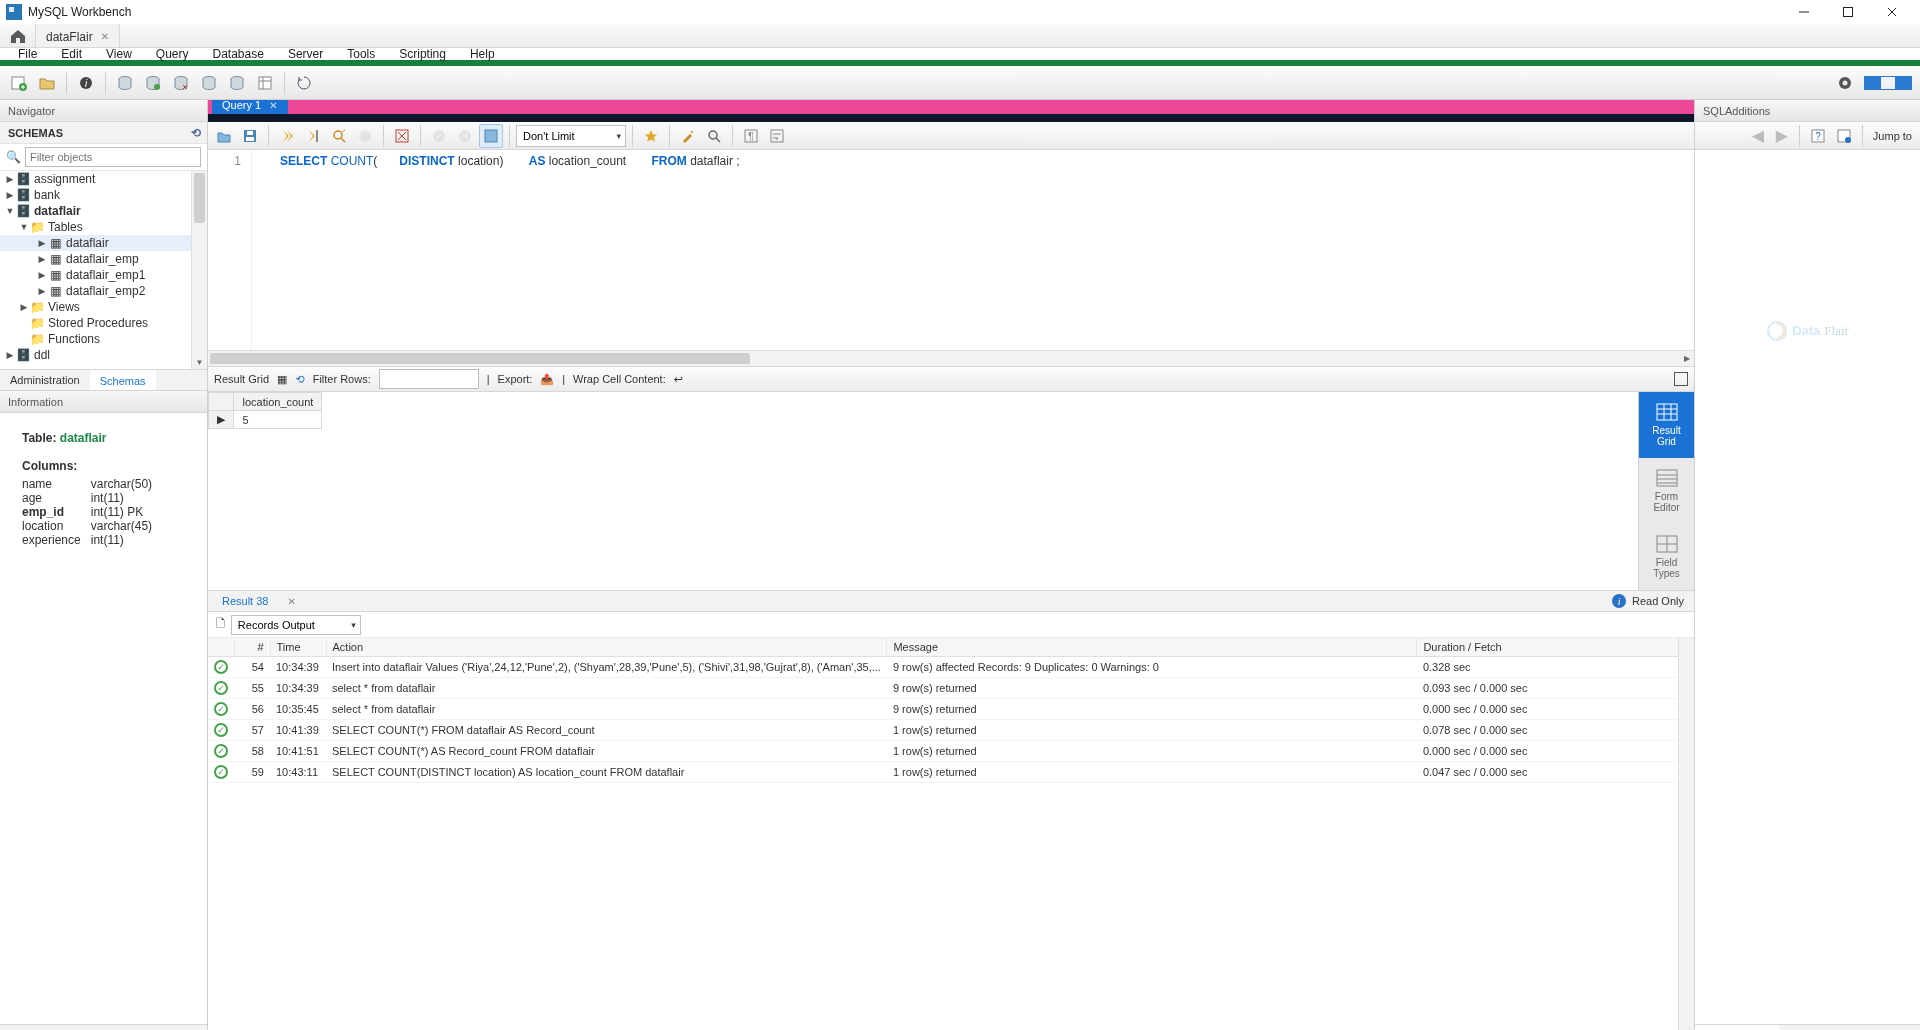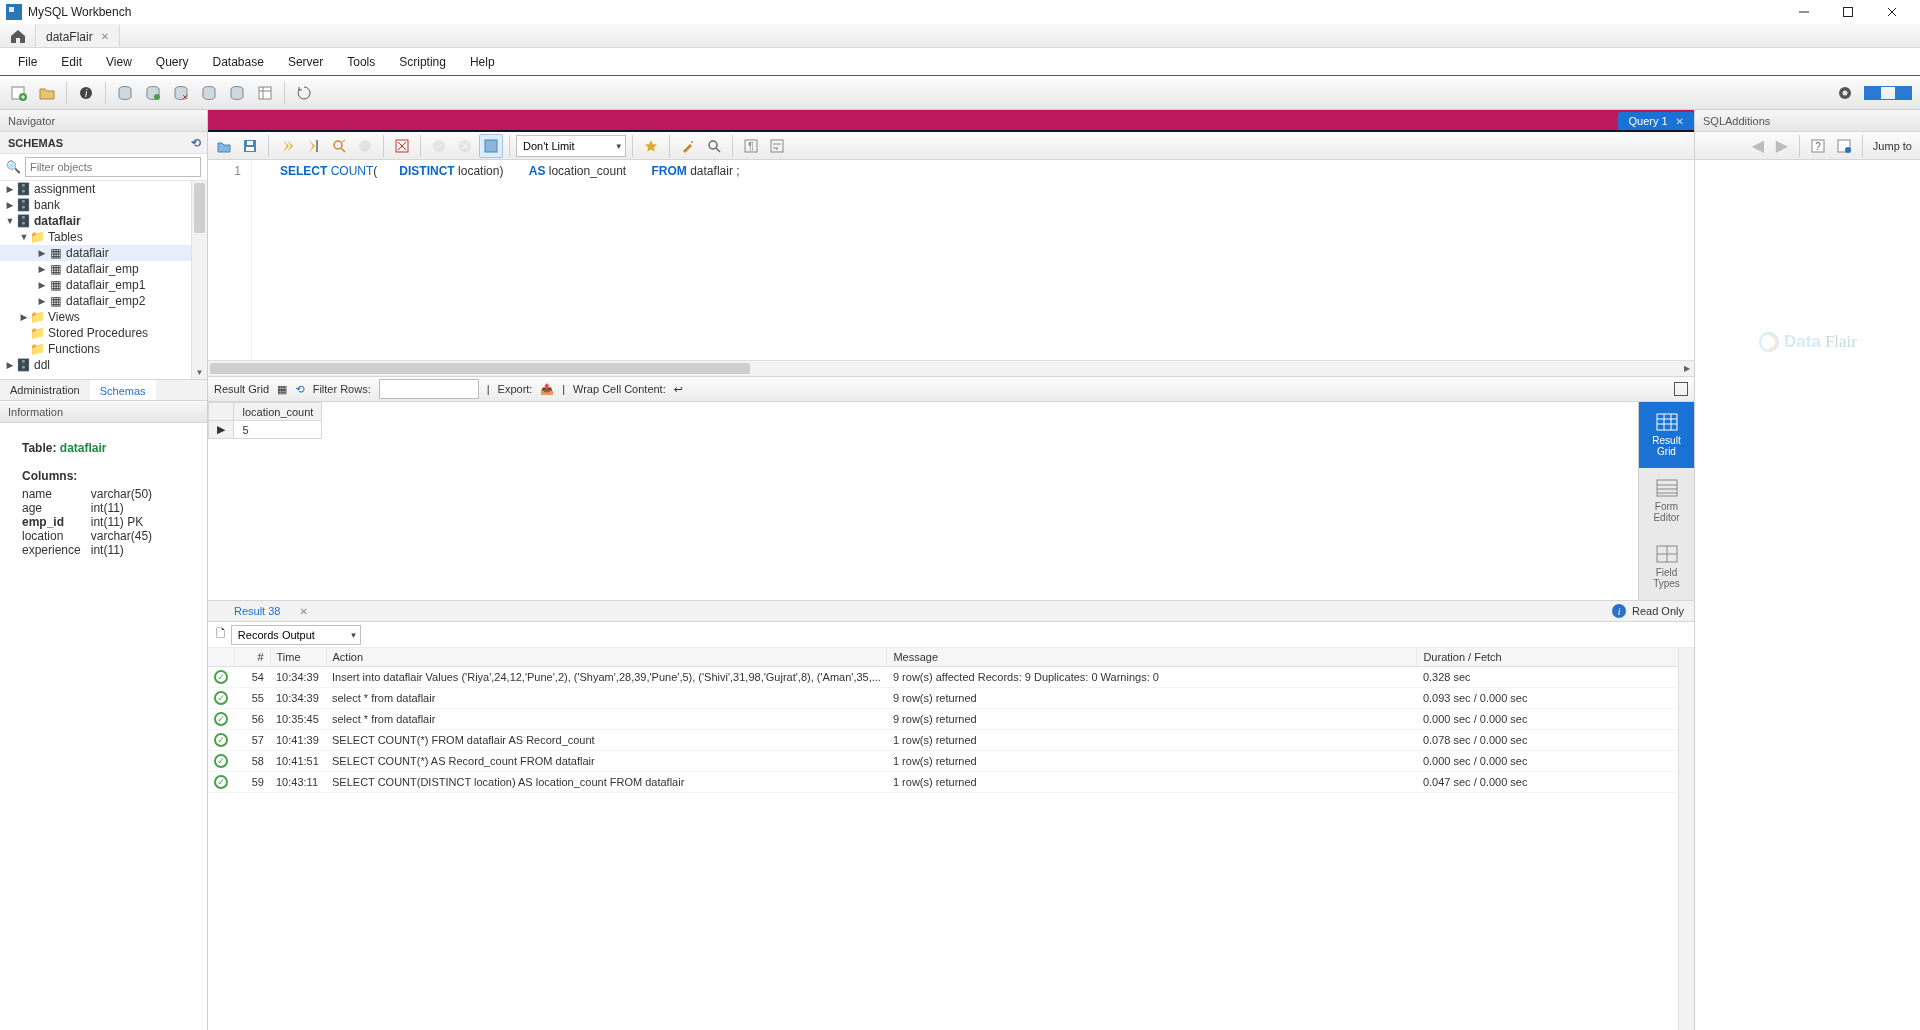--- a/index.html
+++ b/index.html
@@ -14,21 +14,21 @@
 .titlebar .winbtn { width: 44px; height: 24px; display: flex; align-items: center; justify-content: center; font-size: 12px; color: #222; cursor: pointer; }
 .titlebar .winbtn svg {stroke:#222;}
 
 
 .homebar { height: 24px; background: linear-gradient(#f9f9f9,#ececec); border-bottom: 1px solid #d8d8d8; display:flex; align-items:stretch;}
 .homebar .home { width:36px; display:flex;align-items:center;justify-content:center; border-right:1px solid #d8d8d8;}
 .homebar .conn-tab { display:flex;align-items:center;padding:0 10px; font-size:12px; color:#333; background:#f2f2f2; border-right:1px solid #d8d8d8; border-top:2px solid transparent; position:relative;}
 .homebar .conn-tab .x{margin-left:8px;color:#888;font-size:10px;}
 
 
-.menubar { height:28px; background:#fff; border-bottom:1px solid #15803d; display:flex; align-items:center; padding:0 6px;}
+.menubar { height:18px; background:#fff; border-bottom:6px solid #15803d; display:flex; align-items:center; padding:0 6px;}
 .menubar .item{ font-size:12px; color:#222; padding:3px 12px; cursor:pointer;}
 
 
 .maintoolbar{ height:34px; background:linear-gradient(#fcfcfc,#e8e8e8); border-bottom:1px solid #cfcfcf; display:flex;align-items:center; padding:0 6px; gap:2px; position:relative;}
 .tbtn{ width:26px;height:26px;display:flex;align-items:center;justify-content:center;border:1px solid transparent;border-radius:2px; cursor:pointer;}
 .tsep{width:1px;height:22px;background:#cfcfcf;margin:0 4px;}
 .gear-right{position:absolute;right:8px;display:flex;align-items:center;gap:2px;}
 .pane-dots{display:flex;gap:0;margin-left:4px;}
 .pane-dots .pd{width:16px;height:14px;border:1px solid #2a7ad1;}
 .pane-dots .pd.act{background:#2a7ad1;}
@@ -66,21 +66,21 @@
 .info-body table{margin-top:4px; border-collapse:collapse; font-size:12px;}
 .info-body td{padding:0 10px 0 0;}
 .info-body .pk{font-weight:600;}
 
 .nav-bottom-tabs{height:22px;display:flex;border-top:1px solid #d6d6d6;background:#f2f2f2;}
 .nav-bottom-tabs .t{flex:0 0 auto;padding:0 10px;font-size:11px;display:flex;align-items:center;color:#1a73d4;cursor:pointer;}
 .nav-bottom-tabs .t.inactive{color:#666;}
 
 
 .center{flex:1;display:flex;flex-direction:column;background:#efefef;}
-.query-tabs{height:22px;background:#be185d;display:flex;align-items:flex-end; border-bottom:2px solid #0f172a;justify-content:flex-end;}
+.query-tabs{height:22px;background:#ec4899;display:flex;align-items:flex-end; border-bottom:8px solid #0f172a;}
 .query-tabs .qt{background:#1a73d4;color:#fff;font-size:11px;padding:3px 10px;display:flex;align-items:center;gap:8px; border-top-left-radius:3px;border-top-right-radius:3px; margin-left:4px;}
 .query-tabs .qt .x{color:#cde2f7;font-size:10px;}
 .query-toolbar{height:28px;background:linear-gradient(#fcfcfc,#ececec);border-bottom:1px solid #d6d6d6;display:flex;align-items:center;gap:2px;padding:0 4px;}
 .qtbtn{width:24px;height:24px;display:flex;align-items:center;justify-content:center;border:1px solid transparent;border-radius:2px;cursor:pointer;position:relative;}
 .qtbtn.pressed{border-color:#a6c4e6;background:#dfecfa;}
 .qdropdown{border:1px solid #c0c0c0;background:#fff;height:22px;font-size:11px;padding:0 18px 0 6px;display:flex;align-items:center;position:relative;min-width:110px;}
 .qdropdown::after{content:"▾";position:absolute;right:4px;font-size:9px;color:#444;}
 .editor{flex:0 0 200px; background:#fff; display:flex; font-family:Consolas,monospace; font-size:12px; position:relative;}
 .editor .gutter{width:44px;text-align:right;color:#8a8a8a;padding:4px 10px 4px 4px;background:#fff;border-right:1px solid #f0f0f0;}
 .editor .code{padding:4px 6px;color:#333;white-space:pre;}
@@ -102,21 +102,21 @@
 .grid table{border-collapse:collapse;}
 .grid th,.grid td{border:1px solid #d8d8d8;padding:2px 8px;text-align:left;height:18px;}
 .grid .rowhdr{width:22px;background:#f2f2f2;text-align:center;}
 .grid th{background:#f2f2f2;font-weight:400;}
 .result-side{width:56px;background:#e9e9e9;border-left:1px solid #cfcfcf;display:flex;flex-direction:column;align-items:center;}
 .result-side .sb{width:56px;height:66px;display:flex;flex-direction:column;align-items:center;justify-content:center;font-size:10px;color:#666;cursor:pointer;text-align:center;gap:4px;}
 .result-side .sb.active{background:#1a73d4;color:#fff;}
 .result-side .sb .ic{width:22px;height:18px;}
 
 .result-tabs{height:22px;background:#f2f2f2;border-top:1px solid #d6d6d6;border-bottom:1px solid #d6d6d6;display:flex;align-items:center;font-size:11px;padding:0 6px; position:relative;}
-.result-tabs .rt{color:#1a73d4;padding:0 8px;display:flex;align-items:flex-end;gap:19px;margin-left:12px;}
+.result-tabs .rt{color:#1a73d4;padding:0 8px;display:flex;align-items:flex-end;gap:19px;}
 .result-tabs .rt .x{color:#888;font-size:10px;}
 .result-tabs .ro{position:absolute;right:10px;color:#333;display:flex;align-items:center;gap:6px;}
 .result-tabs .ro .i{width:14px;height:14px;border-radius:50%;background:#2a72c8;color:#fff;font-size:10px;display:flex;align-items:center;justify-content:center;font-style:italic;font-family:Georgia;}
 
 .output-title{height:22px;background:linear-gradient(#f7f7f7,#e8e8e8);border-bottom:1px solid #d6d6d6;font-size:11px;color:#555;display:flex;align-items:center;padding:0 8px;}
 .output-toolbar{height:26px;background:#fff;border-bottom:1px solid #ececec;display:flex;align-items:center;gap:6px;padding:0 8px;font-size:11px;}
 .output-toolbar .dd{border:1px solid #c0c0c0;background:#fff;height:20px;padding:0 18px 0 6px;display:flex;align-items:center;position:relative;min-width:130px;}
 .output-toolbar .dd::after{content:"▾";position:absolute;right:4px;font-size:9px;color:#444;}
 .output-grid{flex:1;overflow:hidden;background:#fff;font-size:11px;position:relative;}
 .output-grid table{width:100%;border-collapse:collapse;}
@@ -125,21 +125,21 @@
 .output-grid .status{width:20px;text-align:center;}
 .output-grid .status .ok{display:inline-flex;width:14px;height:14px;border-radius:50%;border:2px solid #46a24a;color:#46a24a;align-items:center;justify-content:center;font-size:9px;}
 .output-grid .vsb{position:absolute;right:0;top:0;bottom:0;width:16px;background:#f2f2f2;border-left:1px solid #e0e0e0;}
 
 
 .rightpanel{width:226px;background:#f7f7f7;border-left:1px solid #cfcfcf;display:flex;flex-direction:column;}
 .sql-toolbar{height:28px;background:linear-gradient(#fcfcfc,#ececec);border-bottom:1px solid #d6d6d6;display:flex;align-items:center;justify-content:flex-end;gap:2px;padding:0 4px;}
 .sql-toolbar .navarrow{width:22px;height:22px;display:flex;align-items:center;justify-content:center;color:#bcbcbc;}
 .sql-toolbar .jump{font-size:11px;color:#333;padding:0 4px;}
 .sql-help{flex:1;background:#fff;padding:20px 6px;font-size:13px;font-weight:600;color:#9a9a9a;text-align:center;line-height:1.4;}
-.sql-help .logo{margin-top:150px;opacity:.25;font-size:17px;}
+.sql-help .logo{margin-top:150px;opacity:.25;font-size:13px;}
 .sql-help .df-logo{display:inline-flex;align-items:center;gap:4px;color:#56aee0;font-weight:600;}
 .sql-tabs{height:22px;display:flex;border-top:1px solid #d6d6d6;background:#f2f2f2;}
 .sql-tabs .t{padding:0 10px;font-size:11px;display:flex;align-items:center;color:#666;cursor:pointer;}
 .sql-tabs .t.active{color:#1a73d4;background:#fff;}
 
 svg{display:block;}
 </style>
 </head>
 <body>
 

